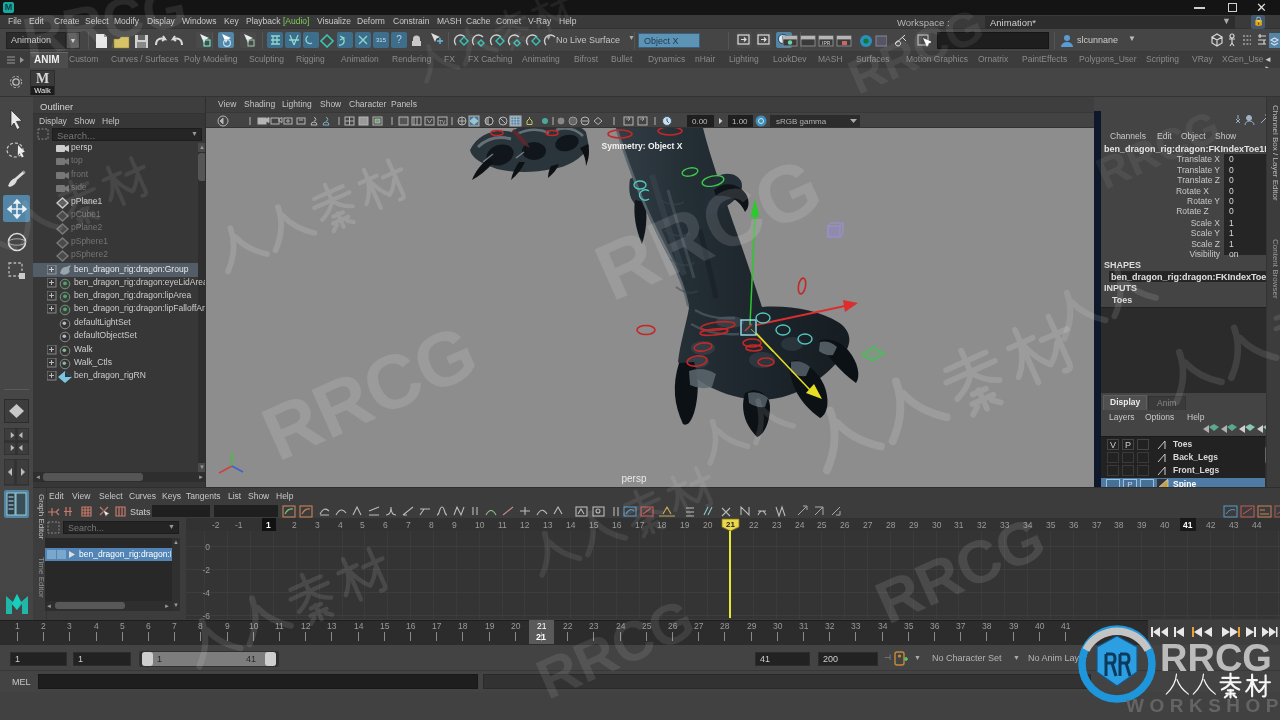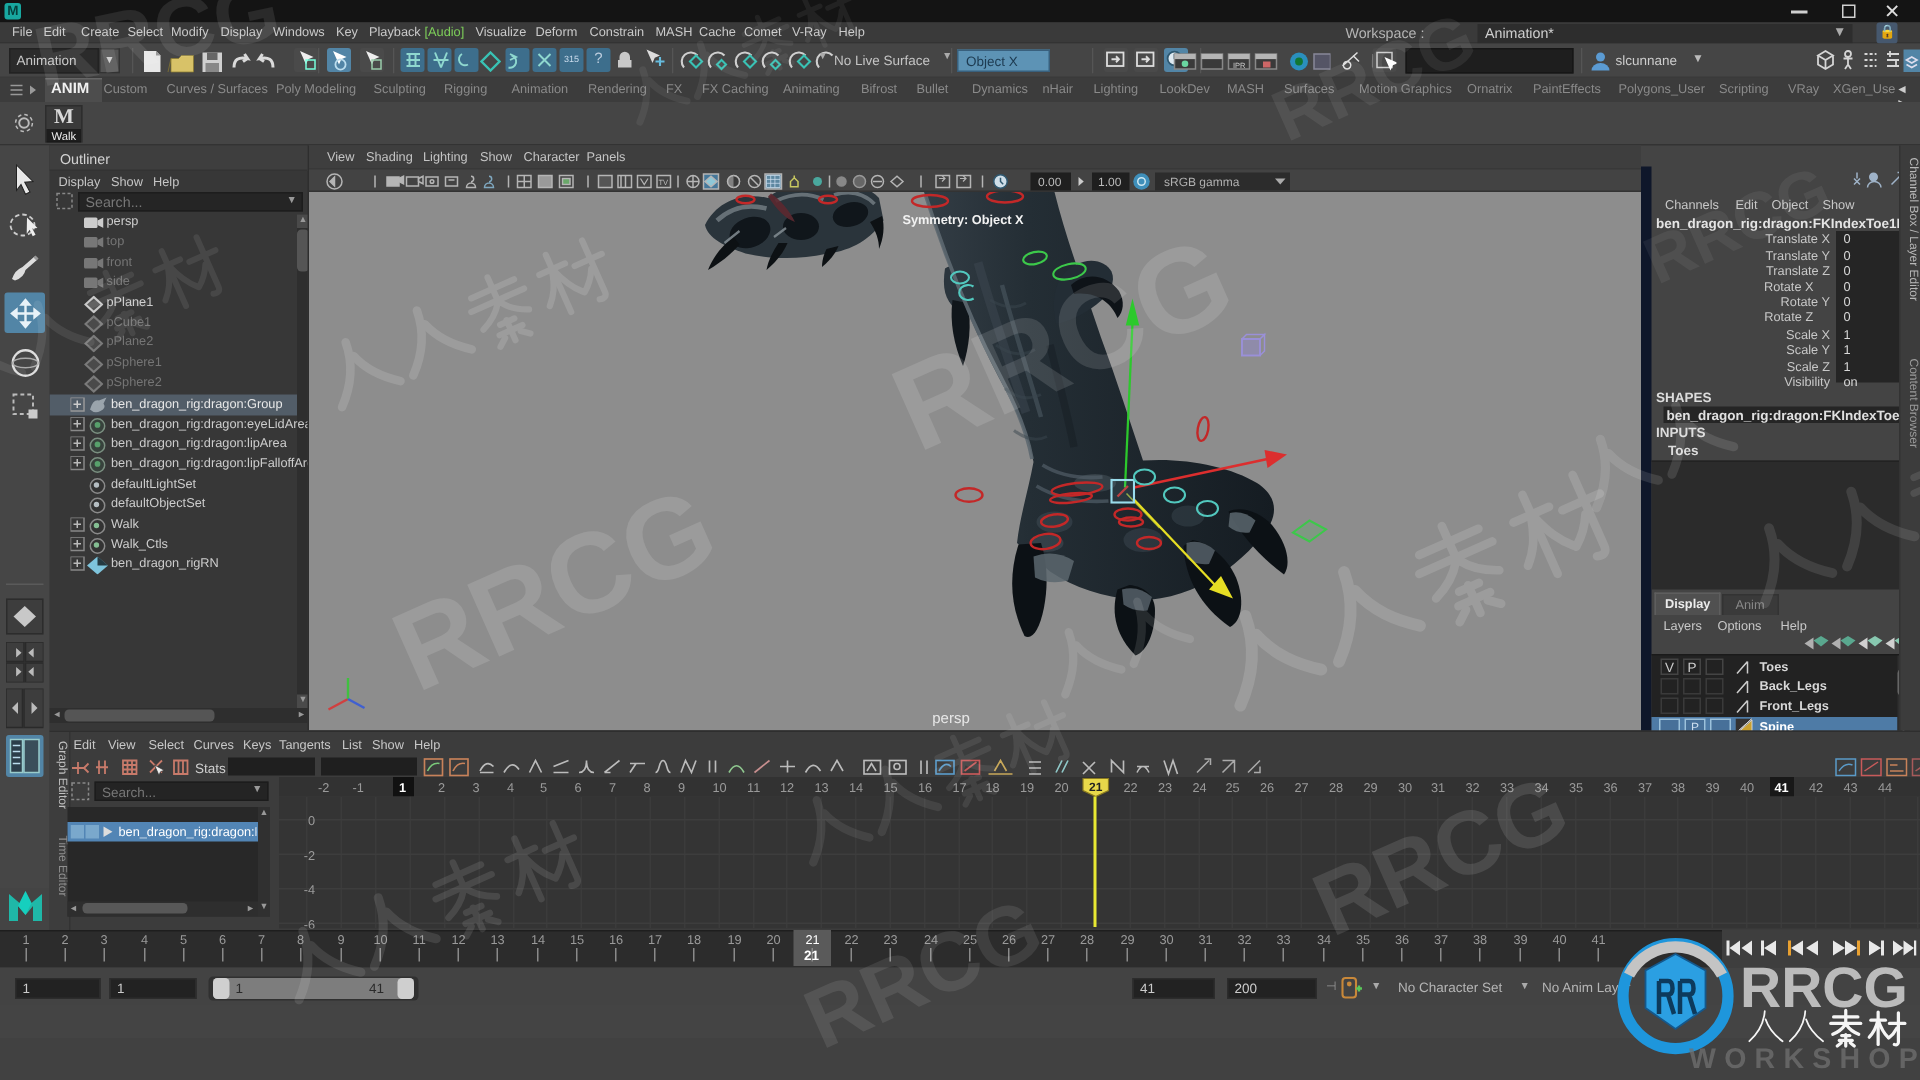--- a/index.html
+++ b/index.html
@@ -1110,20 +1110,25 @@
         <rect x="2" y="2" width="9" height="13" rx="2" fill="none" stroke="#c8883a" stroke-width="1.4"></rect>
         <circle cx="6.5" cy="6" r="1.6" fill="#c8883a"></circle>
         <path d="M11 9 h4 m-2-2 v4" stroke="#5ac85a" stroke-width="1.6"></path>
       </svg>
     <span class="abs" style="left:914px;top:9px;font-size:7px;color:#aaa;">▼</span>
     <span class="abs" style="left:932px;top:8px;font-size:9px;color:#b5b5b5;">No Character Set</span>
     <span class="abs" style="left:1013px;top:9px;font-size:7px;color:#aaa;">▼</span>
     <span class="abs" style="left:1028px;top:8px;font-size:9px;color:#b5b5b5;">No Anim Layer</span>
   </div>
 
+  <div class="abs" id="melbar" style="left:0;top:670px;width:1280px;height:22px;background:#434343;border-top:1px solid #383838;">
+    <span class="abs" style="left:12px;top:6px;font-size:9px;color:#c8c8c8;">MEL</span>
+    <div class="abs" style="left:38px;top:3px;width:440px;height:15px;background:#1e1e1e;border:1px solid #181818;"></div>
+    <div class="abs" style="left:483px;top:3px;width:608px;height:15px;background:#323232;border:1px solid #2a2a2a;"></div>
+  </div>
 
   <div class="abs" style="left:0;top:692px;width:1280px;height:28px;background:#414141;"></div>
 
   <div class="abs" id="wm" style="left:0;top:0;width:1280px;height:720px;pointer-events:none;overflow:hidden;">
     <svg width="1280" height="720" viewBox="0 0 1280 720">
       <defs>
         <g id="rr" fill="none" stroke="#ffffff" stroke-width="11" stroke-linecap="round">
           <path d="M50 8 C48 35 36 60 12 82"></path>
             <path d="M52 28 C60 52 75 68 94 82"></path>
           <path d="M150 8 C148 35 136 60 112 82"></path>

